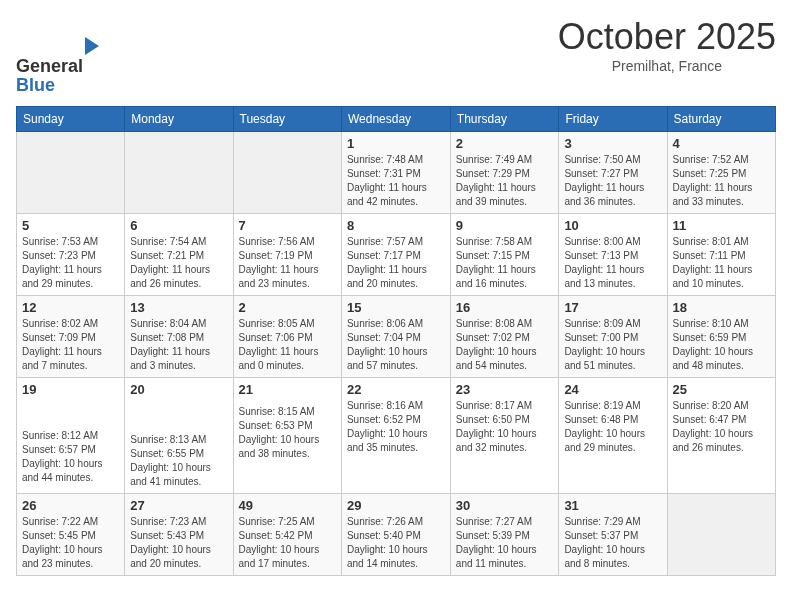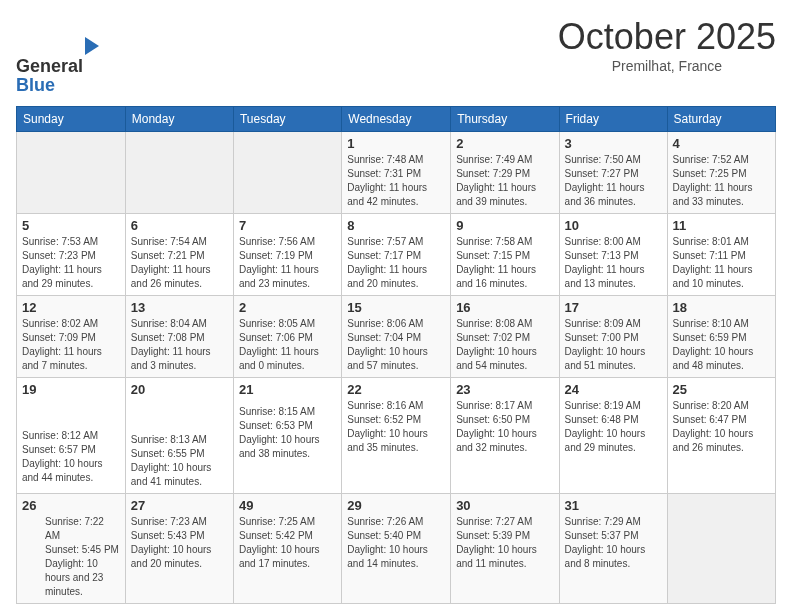--- a/index.html
+++ b/index.html
@@ -289,21 +289,21 @@
         <td>
           <span class="day-number">25</span>
           <div class="day-info" style="white-space: pre-line;">Sunrise: 8:20 AM
 Sunset: 6:47 PM
 Daylight: 10 hours and 26 minutes.</div>
         </td>
       </tr>
       <tr>
         <td>
           <span class="day-number">26</span>
-          <div class="day-info" style="white-space: pre-line; margin-left: 23px;">Sunrise: 7:22 AM
+          <div class="day-info" style="white-space: pre-line;">Sunrise: 7:22 AM
 Sunset: 5:45 PM
 Daylight: 10 hours and 23 minutes.</div>
         </td>
         <td>
           <span class="day-number">27</span>
           <div class="day-info" style="white-space: pre-line;">Sunrise: 7:23 AM
 Sunset: 5:43 PM
 Daylight: 10 hours and 20 minutes.</div>
         </td>
         <td>

